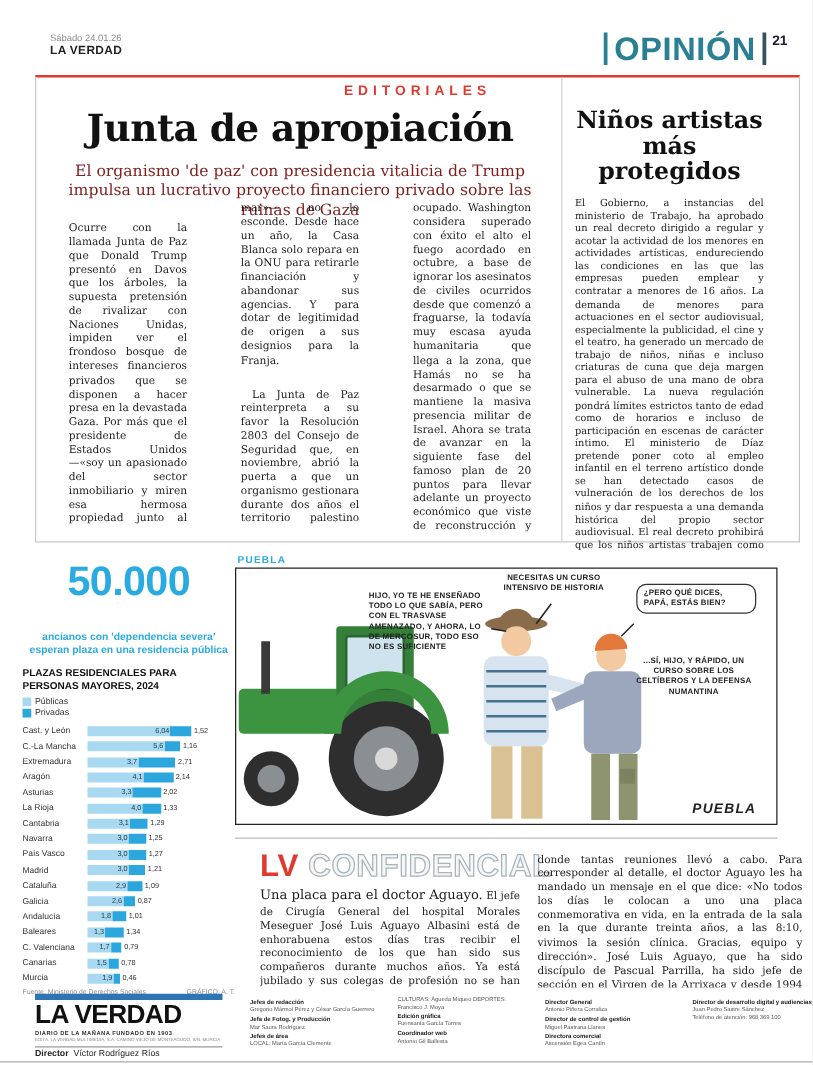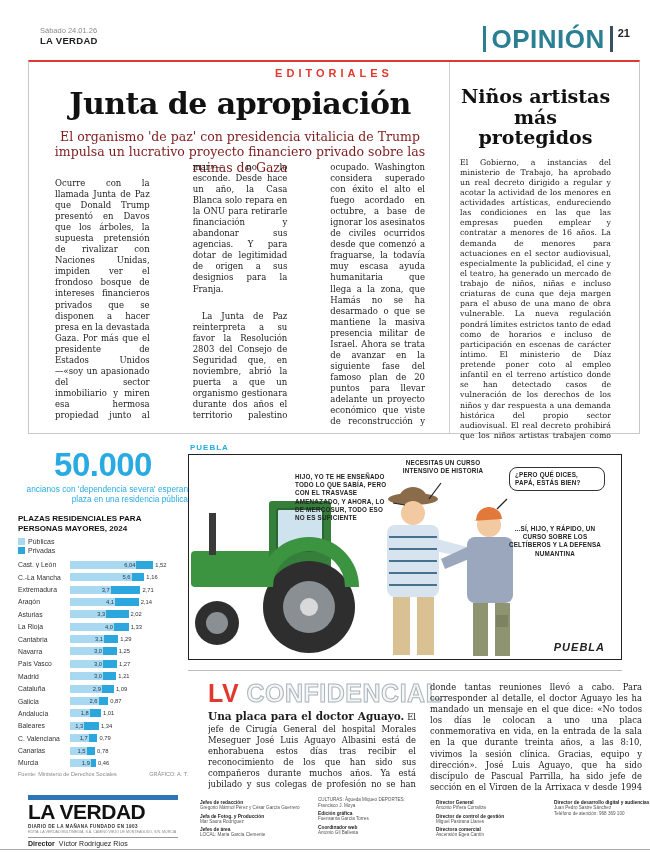--- a/index.html
+++ b/index.html
@@ -25,21 +25,21 @@
   .body-cols p{margin:16px;text-indent:9px;}
   .body-cols p:first-child{text-indent:0;}
   .edit-right{position:absolute;top:0;left:420px;width:170px;height:100%;border-left:1px solid #d4d4d4;padding:0 8px 0 10px;box-sizing:border-box;}
   .sec-title{margin-top:24px;text-align:center;font-family:"DejaVu Serif",serif;font-weight:700;font-size:19px;line-height:1.08;color:#111;}
   .sec-body{margin-top:10px;height:282px;overflow:hidden;font-family:"DejaVu Serif",serif;font-size:7.8px;line-height:1.3;text-align:justify;color:#1c1c1c;}
 
   
   .eldato{position:absolute;top:442px;left:18px;width:170px;}
   .eldato-label{color:#e0392f;font-size:12px;font-weight:700;letter-spacing:1px;}
   .big-number{margin-top:4px;text-align:center;font-size:33px;font-weight:800;color:#29abe2;letter-spacing:-.5px;}
-  .eldato-desc{margin-top:0;text-align:right;font-size:8.3px;font-weight:400;color:#29abe2;line-height:1.25;}
+  .eldato-desc{margin-top:20px;text-align:center;font-size:8.3px;font-weight:700;color:#29abe2;line-height:1.25;}
   .chart-title{margin-top:9px;font-size:8px;font-weight:800;color:#111;line-height:1.25;text-transform:uppercase;}
   .legend{margin-top:4px;}
   .legend-item{display:flex;align-items:center;gap:3px;font-size:7px;color:#333;margin:2px 0;}
   .sw{width:7px;height:7px;display:inline-block;}
   .sw.pub{background:#a9d9f0;}
   .sw.priv{background:#2ba7dd;}
   .bar-rows{margin-top:7px;}
   .bar-row{display:flex;align-items:center;height:8px;margin-bottom:4.4px;}
   .bar-label{width:52px;flex:0 0 52px;font-size:6.8px;color:#333;white-space:nowrap;overflow:hidden;}
   .bar{display:inline-flex;height:8px;align-items:center;}
@@ -63,21 +63,21 @@
 
   
   .conf-rule{position:absolute;top:670px;left:188px;width:434px;border-top:1px solid #bbb;}
   .confidencial{position:absolute;top:680px;left:188px;width:434px;height:110px;margin-left:20px;}
   .conf-head{position:absolute;top:0;left:0;font-weight:800;font-size:25px;letter-spacing:.5px;line-height:26px;}
   .conf-lv{color:#e0392f;}
   .conf-word{color:#f4f6f7;-webkit-text-stroke:1px #aab4bb;text-stroke:1px #aab4bb;}
   .conf-col{position:absolute;font-family:"DejaVu Serif",serif;font-size:8.4px;line-height:1.32;text-align:justify;color:#1c1c1c;overflow:hidden;}
   .conf-col1{left:0;top:30px;width:208px;height:80px;}
   .conf-col2{left:222px;top:2px;width:212px;height:108px;}
-  .conf-title{font-weight:700;font-size:10.5px;}
+  .conf-title{font-weight:400;font-size:10.5px;}
 
   
   .footer{position:absolute;top:795px;left:28px;right:18px;height:50px;}
   .foot-logo{position:absolute;left:0;top:0;width:162px;}
   .logo-bar{width:150px;height:5px;background:#2e75b6;}
   .logo-text{font-size:21px;font-weight:800;letter-spacing:-.5px;color:#111;line-height:1.05;margin-top:1px;}
   .logo-tag{font-size:4.6px;font-weight:700;color:#333;letter-spacing:.4px;margin-top:1px;}
   .logo-edit{font-size:3.6px;color:#888;margin-top:1px;}
   .logo-rule{border-top:1px solid #999;margin:3px 0 2px;width:150px;}
   .director-line{font-size:7px;color:#222;}

